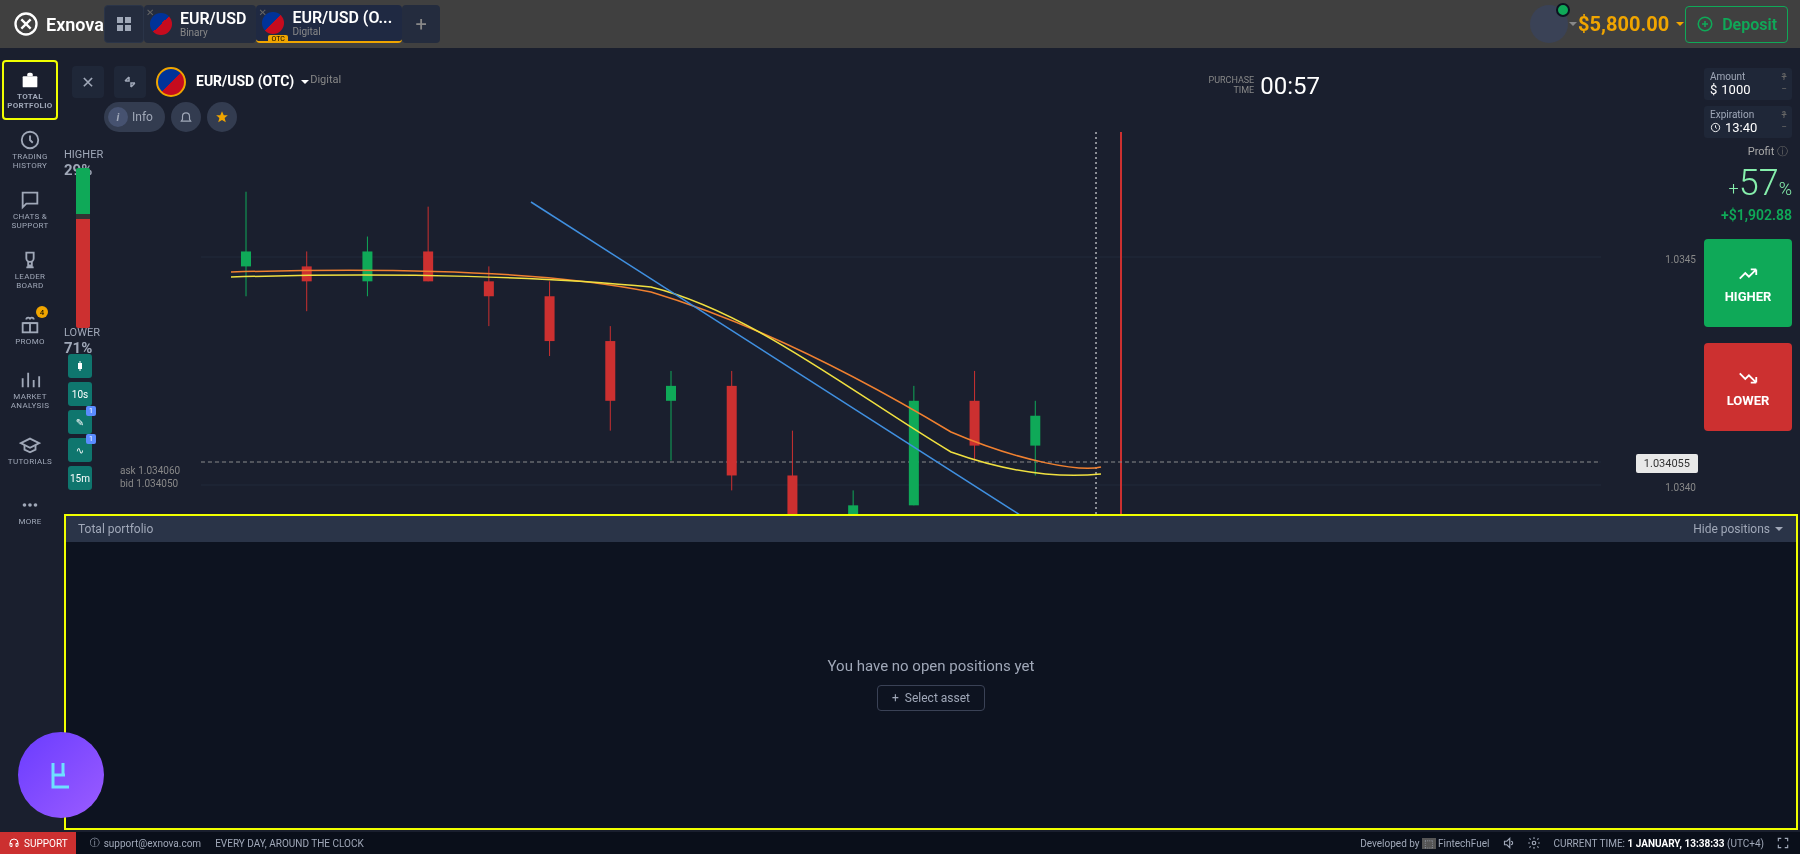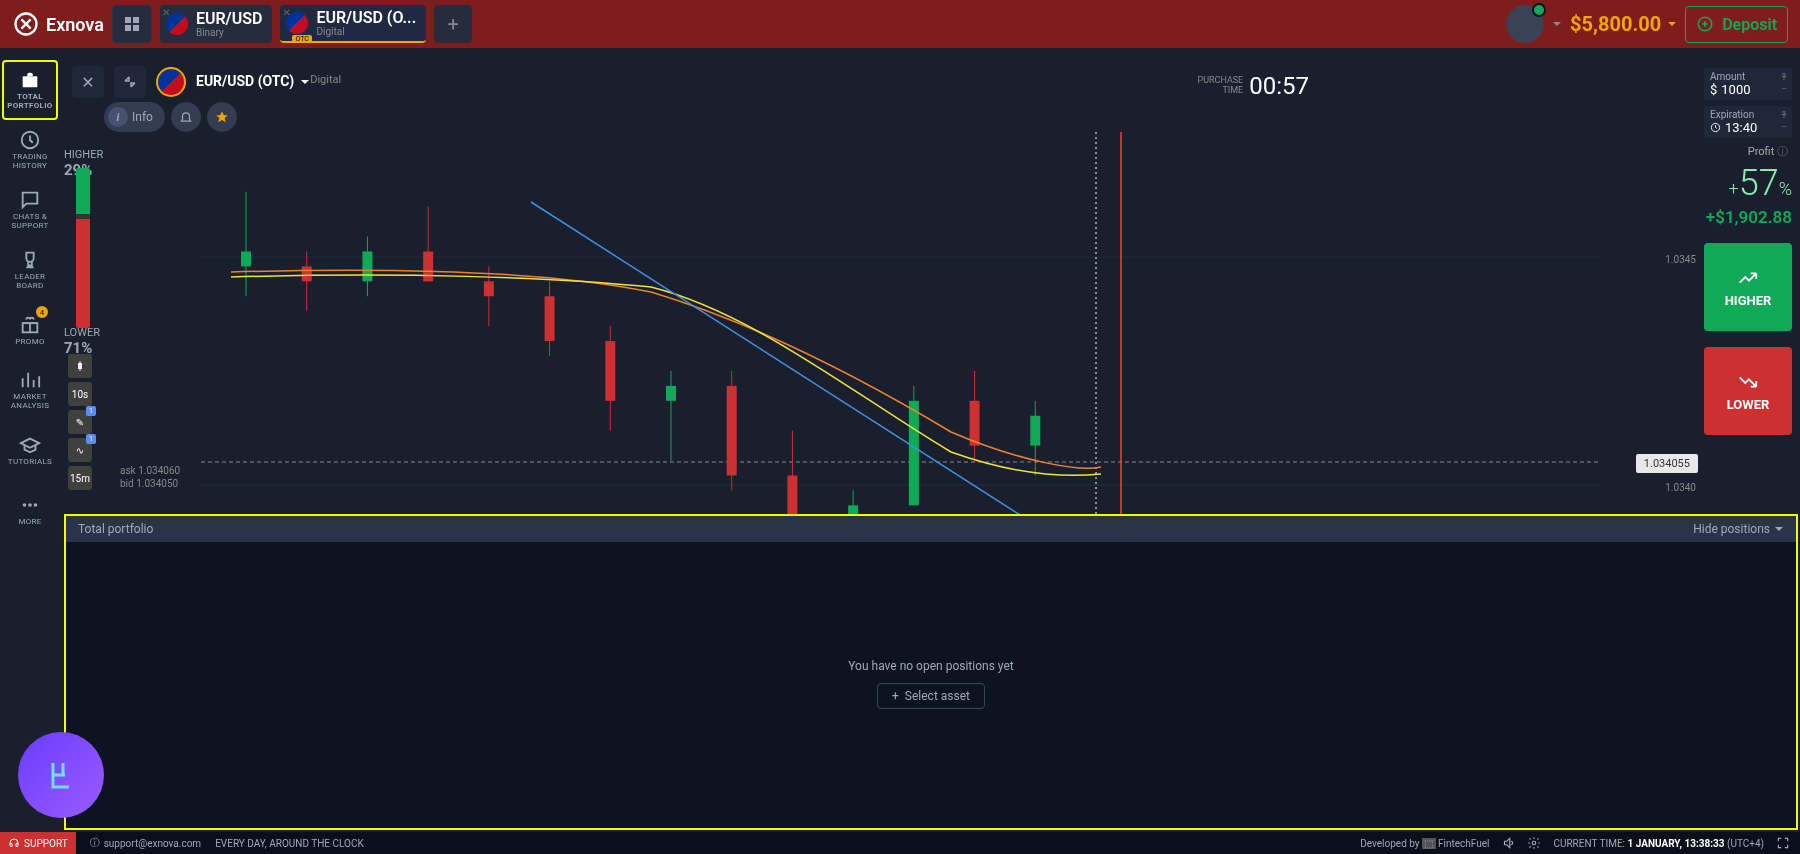--- a/index.html
+++ b/index.html
@@ -1,19 +1,19 @@
 <!DOCTYPE html>
 <html><head>
 <meta charset="utf-8">
 <style>
 * { margin: 0; padding: 0; box-sizing: border-box; font-family: -apple-system, BlinkMacSystemFont, "Segoe UI", Roboto, sans-serif; }
 body { background: #1a1f2e; color: #a0a8b8; width: 1800px; height: 854px; overflow: hidden; position: relative; }
 
 
-.top-bar { height: 48px; background: #7f1d1d; display: flex; align-items: center; padding: 0 12px; gap: 8px; }
+.top-bar { height: 48px; background: #404040; display: flex; align-items: center; padding: 0 12px; }
 .logo { display: flex; align-items: center; gap: 6px; color: #fff; font-size: 18px; font-weight: 600; }
 .logo-icon { width: 28px; height: 28px; }
 .grid-btn { width: 40px; height: 38px; background: #242c3e; border: 1px solid #2a3448; border-radius: 4px; display: flex; align-items: center; justify-content: center; cursor: pointer; }
 .tab { position: relative; height: 38px; background: #242c3e; border-radius: 4px; display: flex; align-items: center; padding: 0 10px 0 6px; gap: 8px; min-width: 106px; cursor: pointer; }
 .tab.active { background: #1f2942; border-bottom: 2px solid #f0a500; }
 .tab-close { position: absolute; top: 2px; left: 2px; font-size: 10px; color: #666; }
 .tab-flag { width: 22px; height: 22px; border-radius: 50%; background: linear-gradient(135deg,#003399 50%,#c60b1e 50%); }
 .tab-info { display: flex; flex-direction: column; line-height: 1.1; }
 .tab-title { font-size: 16px; color: #fff; font-weight: 600; }
 .tab-sub { font-size: 10px; color: #888; }
@@ -50,26 +50,26 @@
 .chart-area { position: relative; height: 448px; margin-left: 34px; margin-right: 96px; }
 .chart-svg { width: 100%; height: 100%; }
 .higher-lower { position: absolute; left: 0; top: 88px; font-size: 11px; text-align: left; }
 .higher-lower .hl-val { font-size: 15px; font-weight: 700; }
 .hl-lower { position: absolute; left: 0; top: 266px; font-size: 11px; }
 .hl-lower .hl-val { font-size: 15px; font-weight: 700; }
 .gradient-bar { position: absolute; left: 12px; top: 108px; width: 14px; height: 160px; background: linear-gradient(#0fa958 0%, #0fa958 29%, #333 29%, #333 32%, #cc3030 32%, #cc3030 100%); border-radius: 2px; }
 
 
 .chart-tools { position: absolute; left: 4px; top: 294px; display: flex; flex-direction: column; gap: 4px; }
-.tool-btn { width: 24px; height: 24px; background: #404040; border-radius: 3px; font-size: 10px; display: flex; align-items: center; justify-content: center; cursor: pointer; position: relative; color: #fff; }
+.tool-btn { width: 24px; height: 24px; background: #0f766e; border-radius: 3px; font-size: 10px; display: flex; align-items: center; justify-content: center; cursor: pointer; position: relative; color: #fff; }
 .tool-badge { position: absolute; top: -4px; right: -4px; width: 10px; height: 10px; background: #5a8cff; border-radius: 2px; font-size: 7px; color: #fff; display: flex; align-items: center; justify-content: center; }
 
 .ask-bid { position: absolute; left: 56px; top: 404px; font-size: 10px; color: #888; line-height: 1.3; }
 
-.purchase-time { position: absolute; right: 491px; top: 12px; text-align: right; display: flex; align-items: center; gap: 6px; }
+.purchase-time { position: absolute; right: 480px; top: 12px; text-align: right; display: flex; align-items: center; gap: 6px; }
 .pt-label { font-size: 9px; line-height: 1.1; color: #888; }
 .pt-value { font-size: 24px; color: #fff; font-weight: 400; }
 
 
 .flag-marker { position: absolute; width: 24px; height: 24px; border-radius: 50%; display: flex; align-items: center; justify-content: center; }
 .clock-marker { background: #fff; color: #333; right: 490px; top: 420px; }
 .red-flag-marker { background: #cc3030; color: #fff; right: 460px; top: 420px; }
 
 .price-tag { position: absolute; right: 6px; background: #e8e8e8; color: #333; font-size: 11px; padding: 3px 8px; border-radius: 2px; }
 .price-label { position: absolute; right: 8px; font-size: 10px; color: #888; }
@@ -81,21 +81,21 @@
 
 .trade-panel { position: absolute; right: 8px; top: 68px; width: 88px; display: flex; flex-direction: column; gap: 6px; }
 .tp-row { background: #1f2738; border-radius: 3px; padding: 3px 6px; position: relative; }
 .tp-label { font-size: 10px; display: flex; justify-content: space-between; align-items: center; }
 .tp-value { font-size: 13px; color: #fff; display: flex; align-items: center; gap: 4px; }
 .tp-plus-minus { position: absolute; right: 2px; top: 2px; display: flex; flex-direction: column; }
 .tp-pm-btn { width: 12px; height: 12px; font-size: 10px; cursor: pointer; color: #666; display: flex; align-items: center; justify-content: center; }
 .profit-label { font-size: 11px; text-align: right; padding-right: 4px; color: #aaa; }
 .profit-pct { font-size: 36px; color: #86efac; text-align: right; font-weight: 300; line-height: 1; }
 .profit-pct span { font-size: 18px; }
-.profit-amt { font-size: 17px; color: #0fa958; text-align: right; font-weight: 600; }
+.profit-amt { font-size: 14px; color: #0fa958; text-align: right; font-weight: 600; }
 .big-btn { height: 88px; border-radius: 4px; display: flex; flex-direction: column; align-items: center; justify-content: center; gap: 4px; color: #fff; font-size: 13px; font-weight: 700; cursor: pointer; margin-top: 10px; }
 .big-btn.higher { background: #0fa958; }
 .big-btn.lower { background: #cc3030; }
 
 
 .portfolio { position: absolute; left: 64px; right: 2px; top: 514px; bottom: 24px; border: 2px solid #f0ff00; background: #0d1320; }
 .portfolio-header { background: #2a3448; padding: 6px 12px; display: flex; justify-content: space-between; font-size: 12px; }
 .portfolio-body { display: flex; flex-direction: column; align-items: center; justify-content: center; height: calc(100% - 28px); gap: 10px; }
 .select-asset-btn { border: 1px solid #3a4256; padding: 5px 14px; border-radius: 4px; font-size: 12px; cursor: pointer; display: flex; align-items: center; gap: 6px; }
 
@@ -428,21 +428,21 @@
   <div class="portfolio-header">
     <span>Total portfolio</span>
     <span style="display:flex;align-items:center;gap:4px;cursor:pointer">
         <span>Hide positions</span> 
         <svg width="10" height="10" viewBox="0 0 10 10" fill="#a0a8b8">
           <path d="M1 3l4 4 4-4z"></path>
         </svg>
       </span>
   </div>
   <div class="portfolio-body">
-    <span style="font-size:12px">You have no open positions yet</span>
+    <span style="font-size:15px">You have no open positions yet</span>
     <div class="select-asset-btn">+ <span>Select asset</span></div>
   </div>
 </div>
 
 <div class="bottom-bar">
   <div class="support-tag">
     <svg width="12" height="12" viewBox="0 0 24 24" fill="none" stroke="#fff" stroke-width="2">
         <path d="M4 12a8 8 0 0116 0v5a2 2 0 01-2 2h-2v-6h4M4 12v5a2 2 0 002 2h2v-6H4"></path>
       </svg>
     <span>SUPPORT</span>

